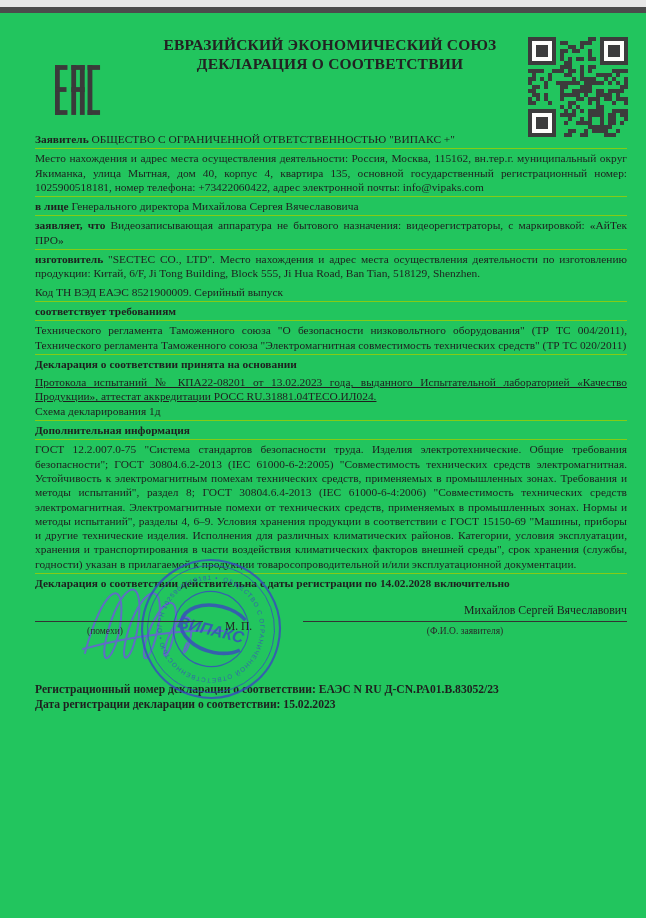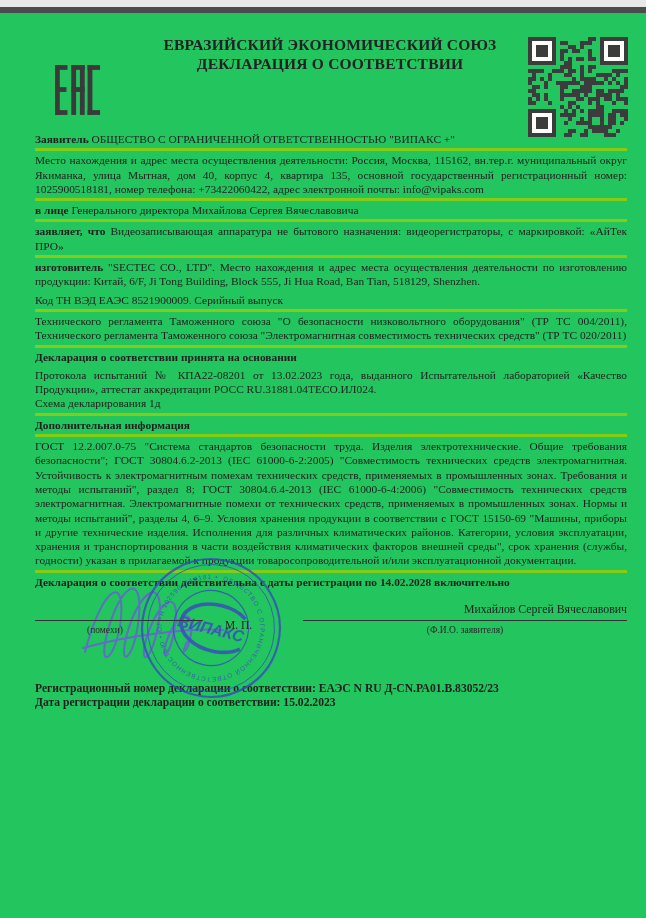--- a/index.html
+++ b/index.html
@@ -12,21 +12,21 @@
   .title{position:absolute;top:28px;left:112px;width:436px;text-align:center;
          font-weight:bold;font-size:15.5px;line-height:19px;letter-spacing:.2px;color:#222;}
 
   .eac{position:absolute;top:57px;left:55px;}
   .qr{position:absolute;top:30px;left:528px;}
 
   .doc-body{position:absolute;top:123px;left:35px;width:592px;
             font-size:11.4px;line-height:14.3px;}
   .doc-body p{margin:0;}
   .sec{padding:2px 0 2px;}
-  .u{border-bottom:3px solid #84cc16;}
+  .u{border-bottom:1px solid #84cc16;}
   .lbl{font-weight:bold;}
   .head{font-weight:bold;}
   .just{text-align:justify;}
 
   .sig-area{position:relative;height:88px;margin-top:3px;}
   .sig-line{position:absolute;border-top:1.2px solid #333;}
   .sig-line.left{top:26px;left:0;width:168px;}
   .sig-line.right{top:26px;left:268px;width:324px;}
   .sig-cap{position:absolute;font-size:9.5px;color:#2a2a2a;}
   .sig-cap.left{top:29px;left:52px;}
@@ -299,26 +299,27 @@
     <p class="sec u just">Место нахождения и адрес места осуществления деятельности: Россия, Москва, 115162, вн.тер.г. муниципальный округ Якиманка, улица Мытная, дом 40, корпус 4, квартира 135, основной государственный регистрационный номер: 1025900518181, номер телефона: +73422060422, адрес электронной почты: info@vipaks.com</p>
 
     <p class="sec u"><span class="lbl">в лице</span> <span>Генерального директора Михайлова Сергея Вячеславовича</span></p>
 
     <p class="sec u just"><span class="lbl">заявляет, что</span> <span>Видеозаписывающая аппаратура не бытового назначения: видеорегистраторы, с маркировкой: «АйТек ПРО»</span></p>
 
     <p class="sec just"><span class="lbl">изготовитель</span> <span>"SECTEC CO., LTD". Место нахождения и адрес места осуществления деятельности по изготовлению продукции: Китай, 6/F, Ji Tong Building, Block 555, Ji Hua Road, Ban Tian, 518129, Shenzhen.</span></p>
 
     <p class="sec u">Код ТН ВЭД ЕАЭС 8521900009. Серийный выпуск</p>
 
+    <p class="sec u head">соответствует требованиям</p>
 
     <p class="sec u just">Технического регламента Таможенного союза "О безопасности низковольтного оборудования" (ТР ТС 004/2011), Технического регламента Таможенного союза "Электромагнитная совместимость технических средств" (ТР ТС 020/2011)</p>
 
     <p class="sec head">Декларация о соответствии принята на основании</p>
 
-    <p class="sec just" style="padding-bottom:0;">Протокола испытаний № КПА22-08201 от 13.02.2023 года, выданного Испытательной лабораторией «Качество Продукции», аттестат аккредитации РОСС RU.31881.04ТЕСО.ИЛ024.</p>
+    <p class="sec just" style="padding-bottom:0;text-decoration:underline;">Протокола испытаний № КПА22-08201 от 13.02.2023 года, выданного Испытательной лабораторией «Качество Продукции», аттестат аккредитации РОСС RU.31881.04ТЕСО.ИЛ024.</p>
     <p class="sec u" style="padding-top:0;">Схема декларирования 1д</p>
 
     <p class="sec u head">Дополнительная информация</p>
 
     <p class="sec u just">ГОСТ 12.2.007.0-75 "Система стандартов безопасности труда. Изделия электротехнические. Общие требования безопасности"; ГОСТ 30804.6.2-2013 (IEC 61000-6-2:2005)  "Совместимость технических средств электромагнитная. Устойчивость к электромагнитным помехам технических средств, применяемых в промышленных зонах. Требования и методы испытаний", раздел 8; ГОСТ 30804.6.4-2013 (IEC 61000-6-4:2006) "Совместимость технических средств электромагнитная. Электромагнитные помехи от технических средств, применяемых в промышленных зонах. Нормы и методы испытаний", разделы 4, 6–9. Условия хранения продукции в соответствии с ГОСТ 15150-69 "Машины, приборы и другие технические изделия. Исполнения для различных климатических районов. Категории, условия эксплуатации, хранения и транспортирования в части воздействия климатических факторов внешней среды", срок хранения (службы, годности) указан в прилагаемой к продукции товаросопроводительной и/или эксплуатационной документации.</p>
 
     <p class="sec head">Декларация о соответствии действительна с даты регистрации по 14.02.2028 включительно</p>
 
     <div class="sig-area">
 

